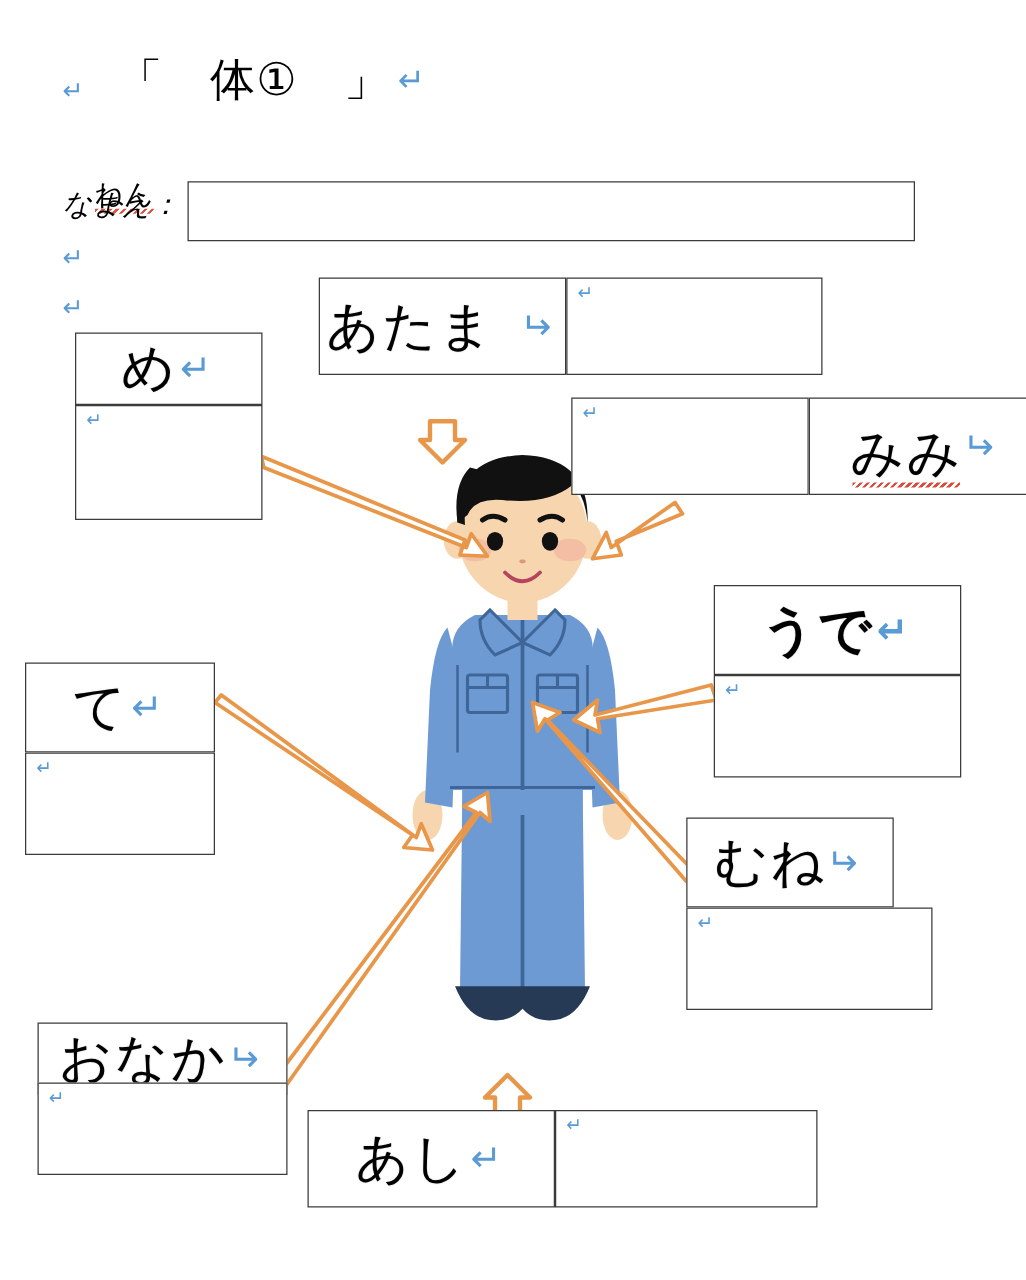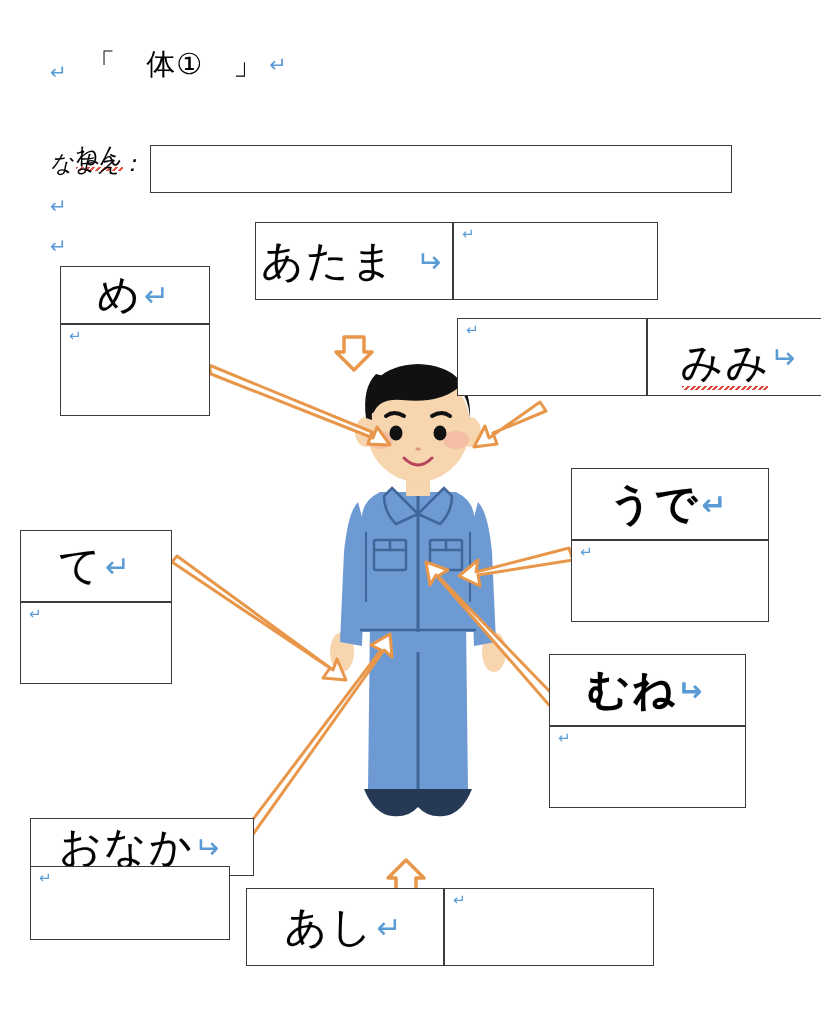--- a/index.html
+++ b/index.html
@@ -19,21 +19,21 @@
     height: 1024px;
     overflow: hidden;
     background: #ffffff;
   }
 
   
   .title-line {
     position: absolute;
     left: 50px;
     top: 10px;
-    font-size: 29px;
+    font-size: 36px;
     line-height: 36px;
     white-space: pre;
     letter-spacing: 1px;
   }
   .pilcrow {
     color: #5b9bd5;
     font-size: 0.72em;
     vertical-align: 0.12em;
     padding-left: 6px;
     font-family: "DejaVu Sans", sans-serif;
@@ -297,30 +297,30 @@
 
   <div class="box label-box" style="left:20px; top:530px; width:152px; height:72px;">
     <span class="label-text">て</span>
       <span class="pilcrow">↵</span>
   </div>
   <div class="box answer-box" style="left:20px; top:602px; width:152px; height:82px;">
     <span class="pilcrow-inner">↵</span>
     <span></span>
   </div>
 
-  <div class="box label-box" style="left:549px; top:654px; width:197px; height:72px;font-weight:bold;">
+  <div class="box label-box" style="left:549px; top:654px; width:166px; height:72px;">
     <span class="label-text">むね</span>
       <span class="pilcrow" style="transform:scaleX(-1);display:inline-block;">↵</span>
   </div>
   <div class="box answer-box" style="left:549px; top:726px; width:197px; height:82px;">
     <span class="pilcrow-inner">↵</span>
     <span></span>
   </div>
 
-  <div class="box label-box" style="left:30px; top:818px; width:224px; height:58px;">
+  <div class="box label-box" style="left:30px; top:818px; width:200px; height:58px;">
     <span class="label-text">おなか</span>
       <span class="pilcrow" style="transform:scaleX(-1);display:inline-block;">↵</span>
   </div>
   <div class="box answer-box" style="left:30px; top:866px; width:200px; height:74px;">
     <span class="pilcrow-inner">↵</span>
     <span></span>
   </div>
 
   <div class="box label-box" style="left:246px; top:888px; width:198px; height:78px;">
     <span class="label-text">あし</span>

